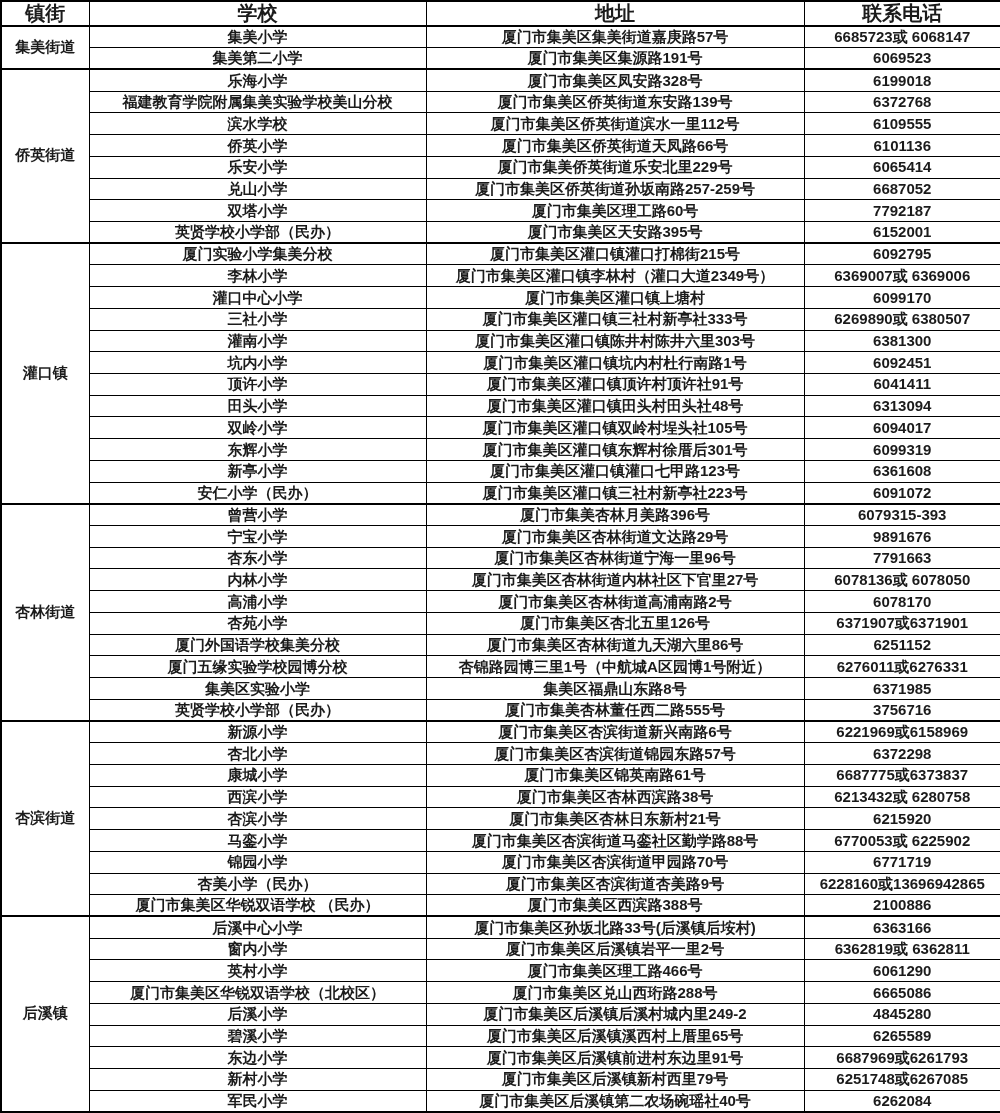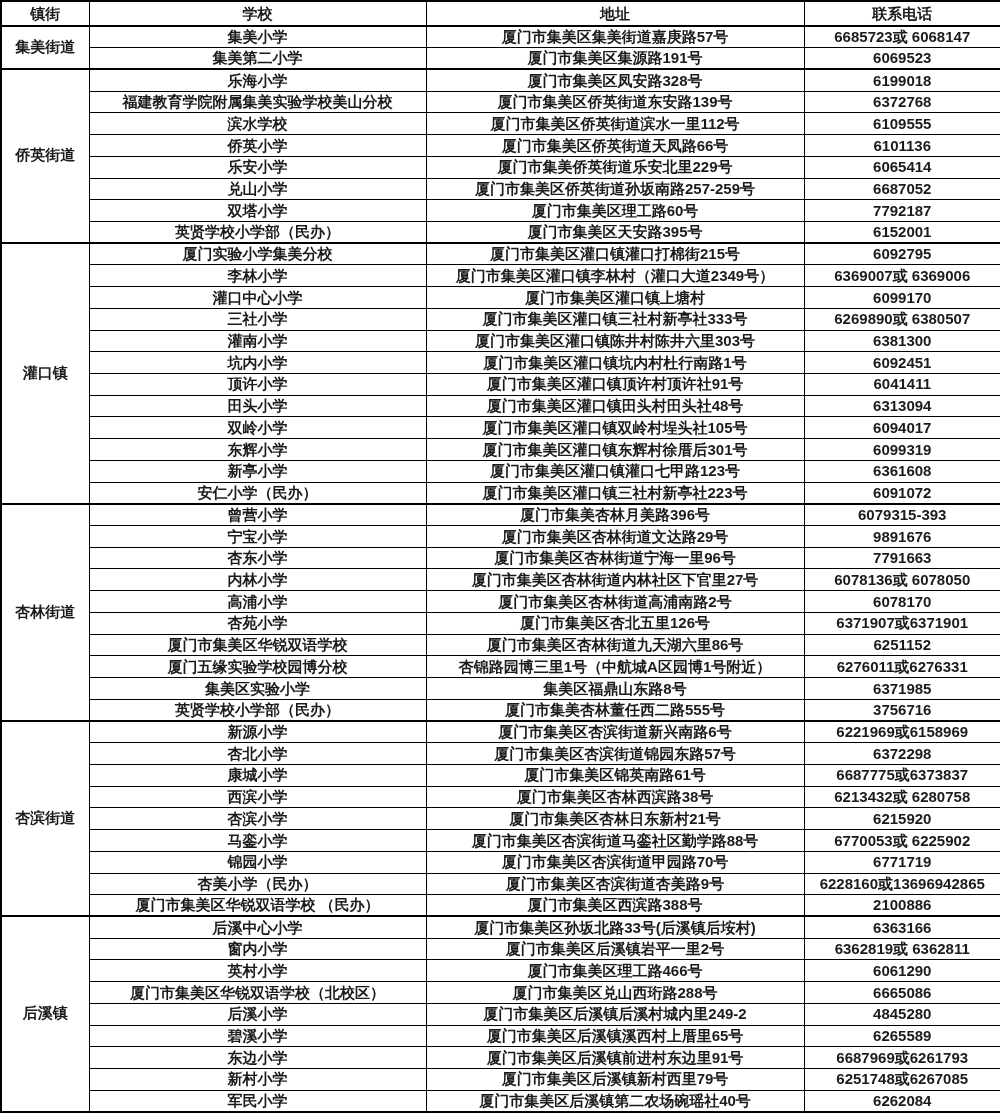--- a/index.html
+++ b/index.html
@@ -29,21 +29,21 @@
     overflow: hidden;
     white-space: nowrap;
     font-size: 15px;
     font-weight: 600;
     line-height: 1.05;
   }
   table.school-table thead tr { height: 25px; }
   table.school-table tbody tr { height: 21.7px; }
   table.school-table th {
     font-weight: 700;
-    font-size: 15px;
+    font-size: 20px;
   }
   
   table.school-table tr.group-start td { border-top: 2px solid #000; }
   td.district {
     font-weight: 600;
     font-family: Liberation Serif, serif;
   }
 </style>
 </head>
 <body>
@@ -202,21 +202,21 @@
         <td>高浦小学</td>
         <td>厦门市集美区杏林街道高浦南路2号</td>
         <td>6078170</td>
       </tr>
       <tr>
         <td>杏苑小学</td>
         <td>厦门市集美区杏北五里126号</td>
         <td>6371907或6371901</td>
       </tr>
       <tr>
-        <td>厦门市集美区华锐双语学校</td>
+        <td>厦门外国语学校集美分校</td>
         <td>厦门市集美区杏林街道九天湖六里86号</td>
         <td>6251152</td>
       </tr>
       <tr>
         <td>厦门五缘实验学校园博分校</td>
         <td>杏锦路园博三里1号（中航城A区园博1号附近）</td>
         <td>6276011或6276331</td>
       </tr>
       <tr>
         <td>集美区实验小学</td>

